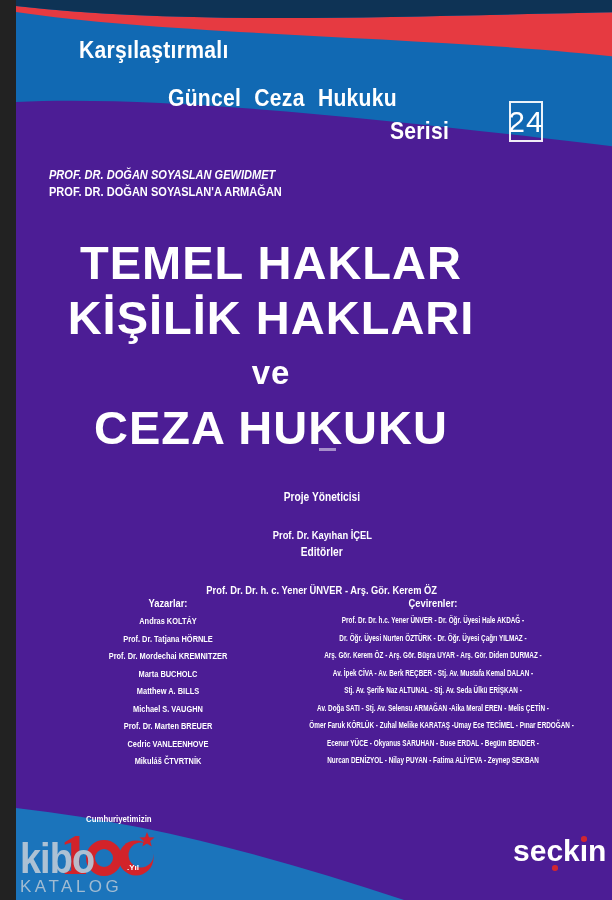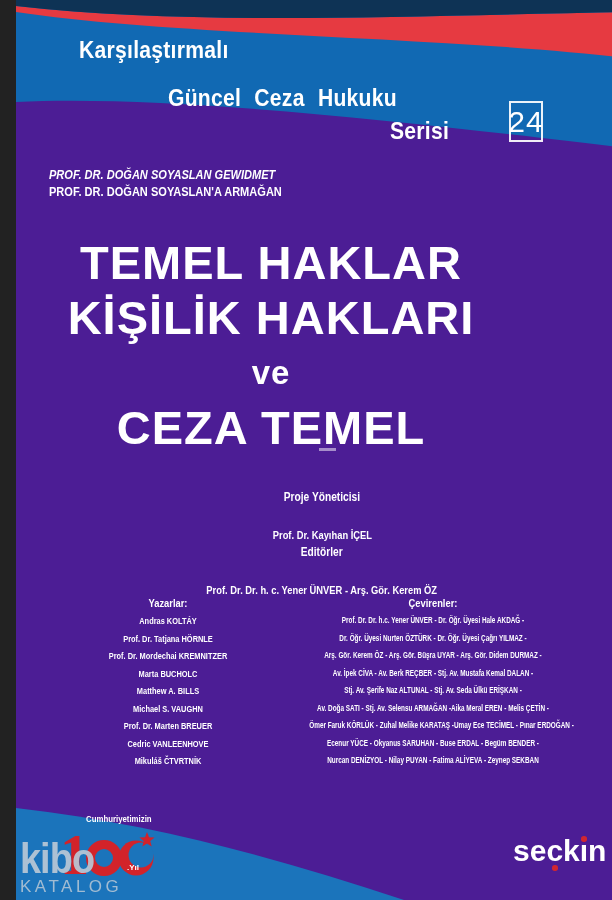--- a/index.html
+++ b/index.html
@@ -89,21 +89,21 @@
   </div>
 
   <div class="abs dedication">
     <div class="it">PROF. DR. DOĞAN SOYASLAN GEWIDMET</div>
     <div>PROF. DR. DOĞAN SOYASLAN'A ARMAĞAN</div>
   </div>
 
   <div class="abs title-line t1">TEMEL HAKLAR</div>
   <div class="abs title-line t2">KİŞİLİK HAKLARI</div>
   <div class="abs title-line t3">ve</div>
-  <div class="abs title-line t4">CEZA TEMEL</div>
+  <div class="abs title-line t4">CEZA HUKUKU</div>
   <div class="abs tiny-imprint"></div>
 
   <div class="abs credits">
     <div class="lbl"><span>Proje Yöneticisi</span></div>
     <div class="nm"><span>Prof. Dr. Kayıhan İÇEL</span></div>
     <div class="lbl"><span>Editörler</span></div>
     <div class="nm"><span>Prof. Dr. Dr. h. c. Yener ÜNVER - Arş. Gör. Kerem ÖZ</span></div>
   </div>
 
   <div class="abs col col-translators">

